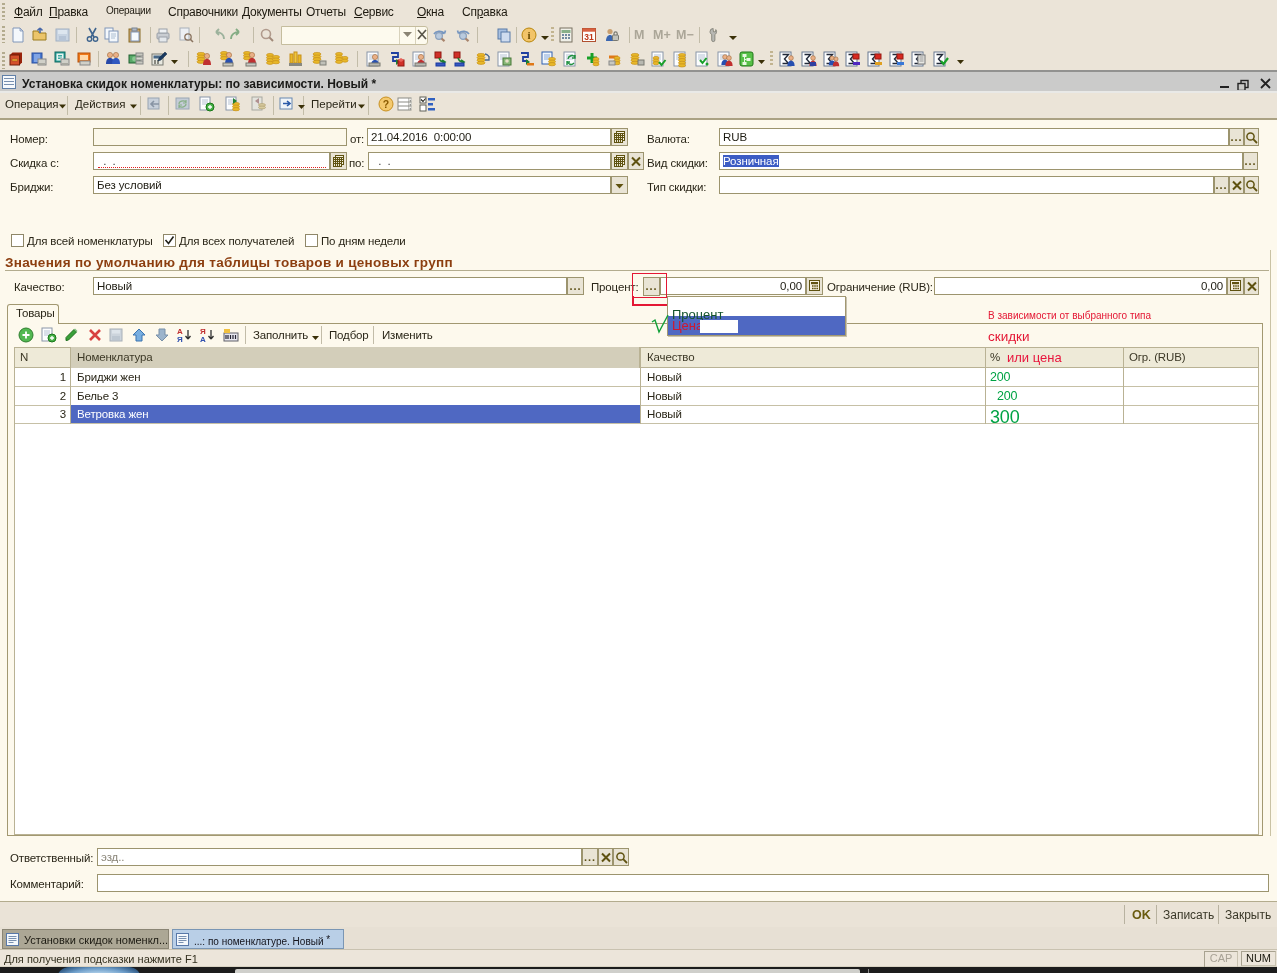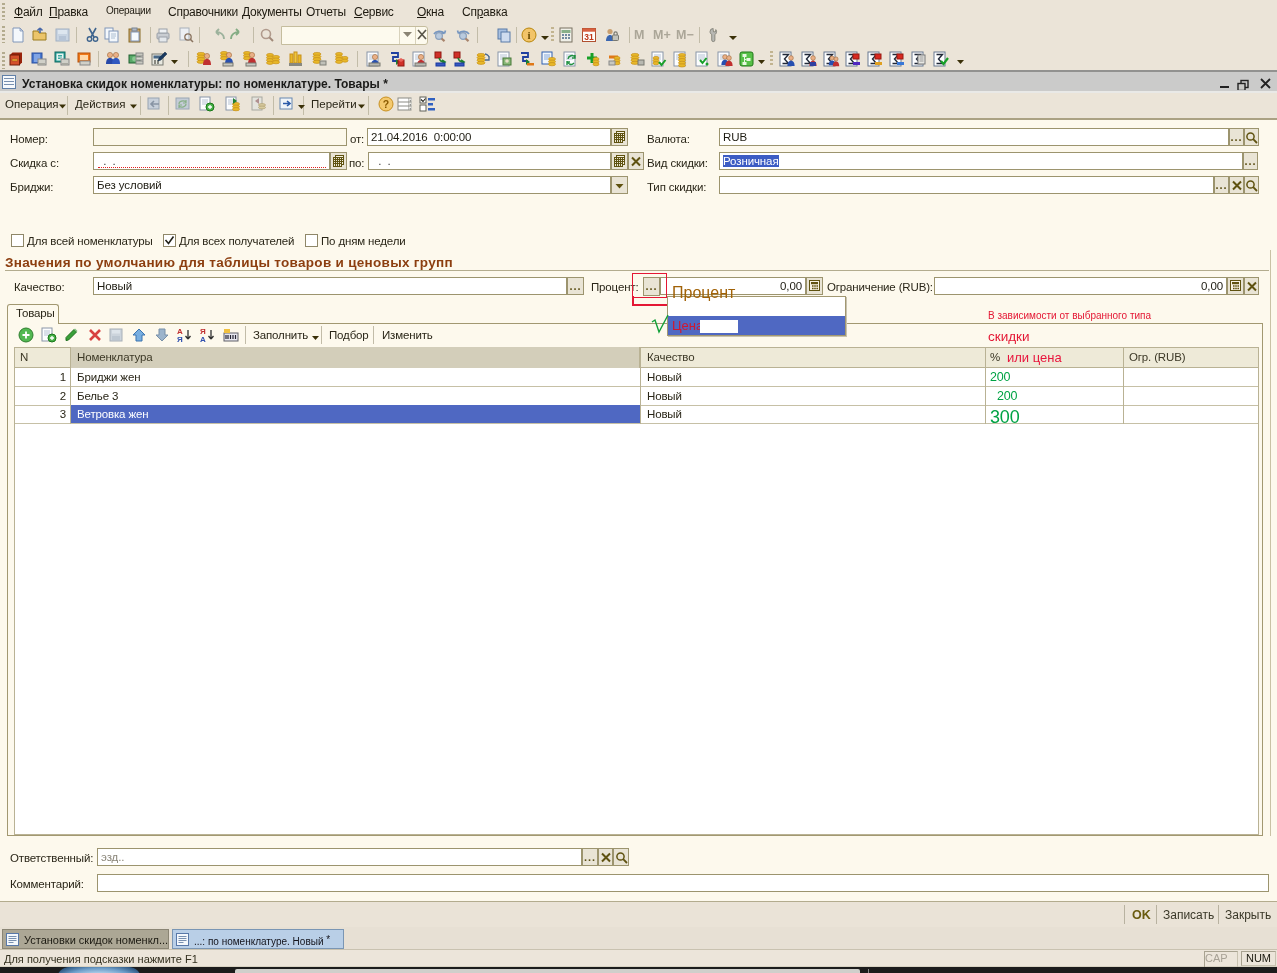--- a/index.html
+++ b/index.html
@@ -428,21 +428,21 @@
       <path d="M3.5 3.5 h6 l-4 4.5 4 4.5 h-6" fill="none" stroke="#202838" stroke-width="1.4"></path>
       <path d="M8 10 l2.5 3 4.5-6" stroke="#18a028" stroke-width="2.2" fill="none"></path>
     </g>
     <g transform="translate(956,4)">
       <path d="M1 5 l3.5 4 3.5-4 z" fill="#3a3008"></path>
     </g>
   </svg>
 <div class="ab" style="left:2px;top:75px;width:14px;height:14px;background:#f6f9fc;border:1px solid #6080a8">
     <div style="margin:2px 1px 0 1px;height:9px;background:repeating-linear-gradient(#7890b0 0 1px,#f6f9fc 1px 3px)"></div>
   </div>
-<div class="ab" style="left:22px;top:77px;font-weight:bold;font-size:12px;color:#1a1a18">Установка скидок номенклатуры: по номенклатуре. Товары *</div>
+<div class="ab" style="left:22px;top:77px;font-weight:bold;font-size:12px;color:#1a1a18">Установка скидок номенклатуры: по зависимости. Новый *</div>
 <svg class="ab" style="left:1216px;top:77px" width="60" height="13">
 <path d="M4 10 h9" stroke="#222" stroke-width="2"></path>
 <rect x="25" y="3.5" width="7" height="7" fill="none" stroke="#222" stroke-width="1.4"></rect>
 <rect x="22" y="6.5" width="7" height="7" fill="#c9c9c6" stroke="#222" stroke-width="1.4"></rect>
 <path d="M45 2 l9 9 M54 2 l-9 9" stroke="#222" stroke-width="1.8"></path>
   </svg>
 <div class="ab" style="left:5px;top:98px;font-size:11.5px;color:#2a2618">Операция</div>
 <svg class="ab" style="left:58px;top:103px" width="9" height="7">
     <path d="M1 1.5 l3.5 4 3.5-4 z" fill="#3a3008"></path>
   </svg>
@@ -702,21 +702,21 @@
 <div class="ab" style="left:14px;top:834px;width:1245px;height:1px;background:#b9b294"></div>
 <div class="ab" style="left:15px;top:424px;width:1243px;height:410px;background:#fff"></div>
 <div class="ab" style="left:1270px;top:250px;width:1px;height:586px;background:#c9c2a4"></div>
 <div class="ab" style="left:988px;top:310px;width:230px;color:#e41734;font-size:10px">В зависимости от выбранного типа</div>
 <div class="ab" style="left:988px;top:329px;color:#e41734;font-size:13.5px">скидки</div>
 <div class="ab" style="left:632px;top:273px;width:35px;height:25px;border:1.5px solid #e41734;background:transparent"></div>
 <div class="ab" style="left:632px;top:296px;width:1.5px;height:9px;background:#e41734"></div>
 <div class="ab" style="left:632px;top:304px;width:35px;height:1.5px;background:#e41734"></div>
 <div class="ab" style="left:667px;top:296px;width:179px;height:40px;background:#fff;border:1px solid #a29871;box-shadow:1px 1px 0 #c8c2ae"></div>
 <div class="ab" style="left:668px;top:316px;width:177px;height:19px;background:#4f68c2"></div>
-<div class="ab" style="left:672px;top:284px;color:#a16207;font-size:16px">Процент</div>
+<div class="ab" style="left:672px;top:307px;color:#14532d;font-size:13px">Процент</div>
 <div class="ab" style="left:672px;top:318px;color:#d01830;font-size:13px">Цена</div>
 <div class="ab" style="left:700px;top:320px;width:38px;height:13px;background:#fff"></div>
 <svg class="ab" style="left:650px;top:313px" width="20" height="24">
     <path d="M2 9 L5 7 L9 19 L18 2" stroke="#10a038" stroke-width="1.4" fill="none"></path>
   </svg>
 <div class="lbl" style="left:10px;top:852px">Ответственный:</div>
 <div class="inp" style="left:97px;top:848px;width:485px"><span style="color:#8a8578;filter:blur(0.7px)">эзд..</span></div>
 <div class="btn dots" style="left:582px;top:848px;width:16px"><span style="position:relative;top:2px">...</span></div>
 <div class="btn" style="left:598px;top:848px;width:15px"><svg width="12" height="13" style="margin-top:2px">
       <path d="M2 2.5 L10 10.5 M10 2.5 L2 10.5" stroke="#5f5210" stroke-width="2"></path>
@@ -741,17 +741,17 @@
     <span style="position:absolute;left:21px;top:4px;font-size:11px;color:#1c1a12">Установки скидок номенкл...</span>
   </div>
 <div class="ab" style="left:172px;top:929px;width:172px;height:20px;background:#b9cfe7;border:1px solid #7a96b4;white-space:nowrap;overflow:hidden">
     <svg width="13" height="13" style="position:absolute;left:3px;top:3px">
       <rect x="0.5" y="0.5" width="12" height="12" fill="#f4f8fc" stroke="#5878a8"></rect>
       <path d="M2.5 3.5h8M2.5 5.5h8M2.5 7.5h8M2.5 9.5h5" stroke="#7890b0" stroke-width="1"></path>
     </svg>
     <span style="position:absolute;left:21px;top:4px;font-size:10px;color:#14141c">...: по номенклатуре. Новый <span style="vertical-align:2px">*</span></span>
   </div>
 <div class="ab" style="left:4px;top:953px;color:#33301f;font-size:11px">Для получения подсказки нажмите F1</div>
-<div class="ab" style="left:1204px;top:951px;width:34px;height:23px;border:1px solid #c8c2b0;border-top-color:#a8a290;border-left-color:#a8a290;color:#a8a296;text-align:left;font-size:11px">CAP</div>
+<div class="ab" style="left:1204px;top:951px;width:34px;height:23px;border:1px solid #c8c2b0;border-top-color:#a8a290;border-left-color:#a8a290;color:#a8a296;text-align:center;font-size:11px">CAP</div>
 <div class="ab" style="left:1241px;top:951px;width:35px;height:15px;border:1px solid #c8c2b0;border-top-color:#a8a290;border-left-color:#a8a290;color:#1c1a10;text-align:center;font-size:11px">NUM</div>
 <div class="ab" style="left:0px;top:967px;width:1277px;height:6px;background:#1c1c1c"></div>
 <div class="ab" style="left:57px;top:967px;width:84px;height:12px;background:radial-gradient(ellipse 55px 20px at 50% 120%, #bcd9ef 0 35%,#6d9dc9 65%,#2c5580 90%,#1c1c1c 100%);border-radius:42px 42px 0 0"></div>
 <div class="ab" style="left:235px;top:969px;width:625px;height:4px;background:#cfcfcb;border-radius:2px 2px 0 0"></div>
 <div class="ab" style="left:868px;top:969px;width:1px;height:4px;background:#888"></div>
 </body></html>

